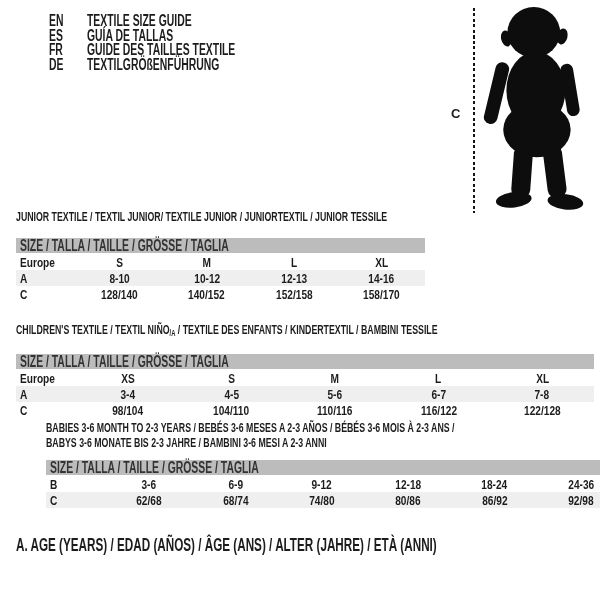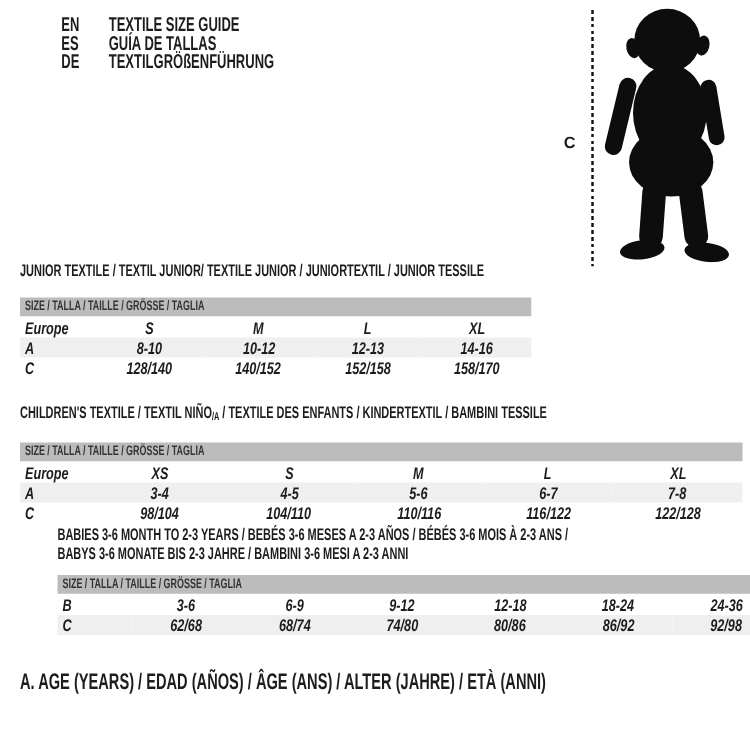--- a/index.html
+++ b/index.html
@@ -37,42 +37,46 @@
   
   .sec{left:16px;}
   #sec1{top:210px;width:409px;}
   #sec2{top:323px;width:578px;}
   #sec3{top:420px;width:578px;margin-left:30px;}
   .sec-title{font-size:13.5px;line-height:14px;margin-bottom:14px;}
   #sec3 .sec-title{line-height:15px;margin-bottom:10px;}
   .sub{font-size:9px;vertical-align:-2px;}
   .size-bar{
     height:15px;line-height:15px;background:var(--bar-gray);
-    padding-left:4px;font-size:11px;color:#333333;margin-bottom:1px;
-  }
-  table{border-collapse:collapse;table-layout:fixed;width:100%;font-style:italic;}
+    padding-left:4px;font-size:16px;color:#333333;margin-bottom:1px;
+  }
+  table{border-collapse:collapse;table-layout:fixed;width:100%;}
   td{padding:0;height:16px;font-size:13.5px;text-align:center;vertical-align:middle;}
   td.lbl{text-align:left;padding-left:4px;}
   tr.stripe{background:var(--stripe-gray);}
 
   
   #notes{top:537px;left:16px;font-size:18px;}
   .note{line-height:17.5px;}
 </style>
 </head>
 <body>
 
 <div id="lang" class="abs">
   <div class="lang-row">
     <span class="lang-code"><span class="cx">EN</span></span>
     <span class="cx">TEXTILE SIZE GUIDE</span>
   </div>
   <div class="lang-row">
     <span class="lang-code"><span class="cx">ES</span></span>
     <span class="cx">GUÍA DE TALLAS</span>
+  </div>
+  <div class="lang-row">
+    <span class="lang-code"><span class="cx">FR</span></span>
+    <span class="cx">GUIDE DES TAILLES TEXTILE</span>
   </div>
   <div class="lang-row">
     <span class="lang-code"><span class="cx">DE</span></span>
     <span class="cx">TEXTILGRÖßENFÜHRUNG</span>
   </div>
 </div>
 
 <div id="measure-line" class="abs"></div>
 <div id="measure-label" class="abs">C</div>
 <svg id="baby" class="abs" width="118" height="205" viewBox="0 0 112 202" preserveAspectRatio="none" aria-hidden="true">

